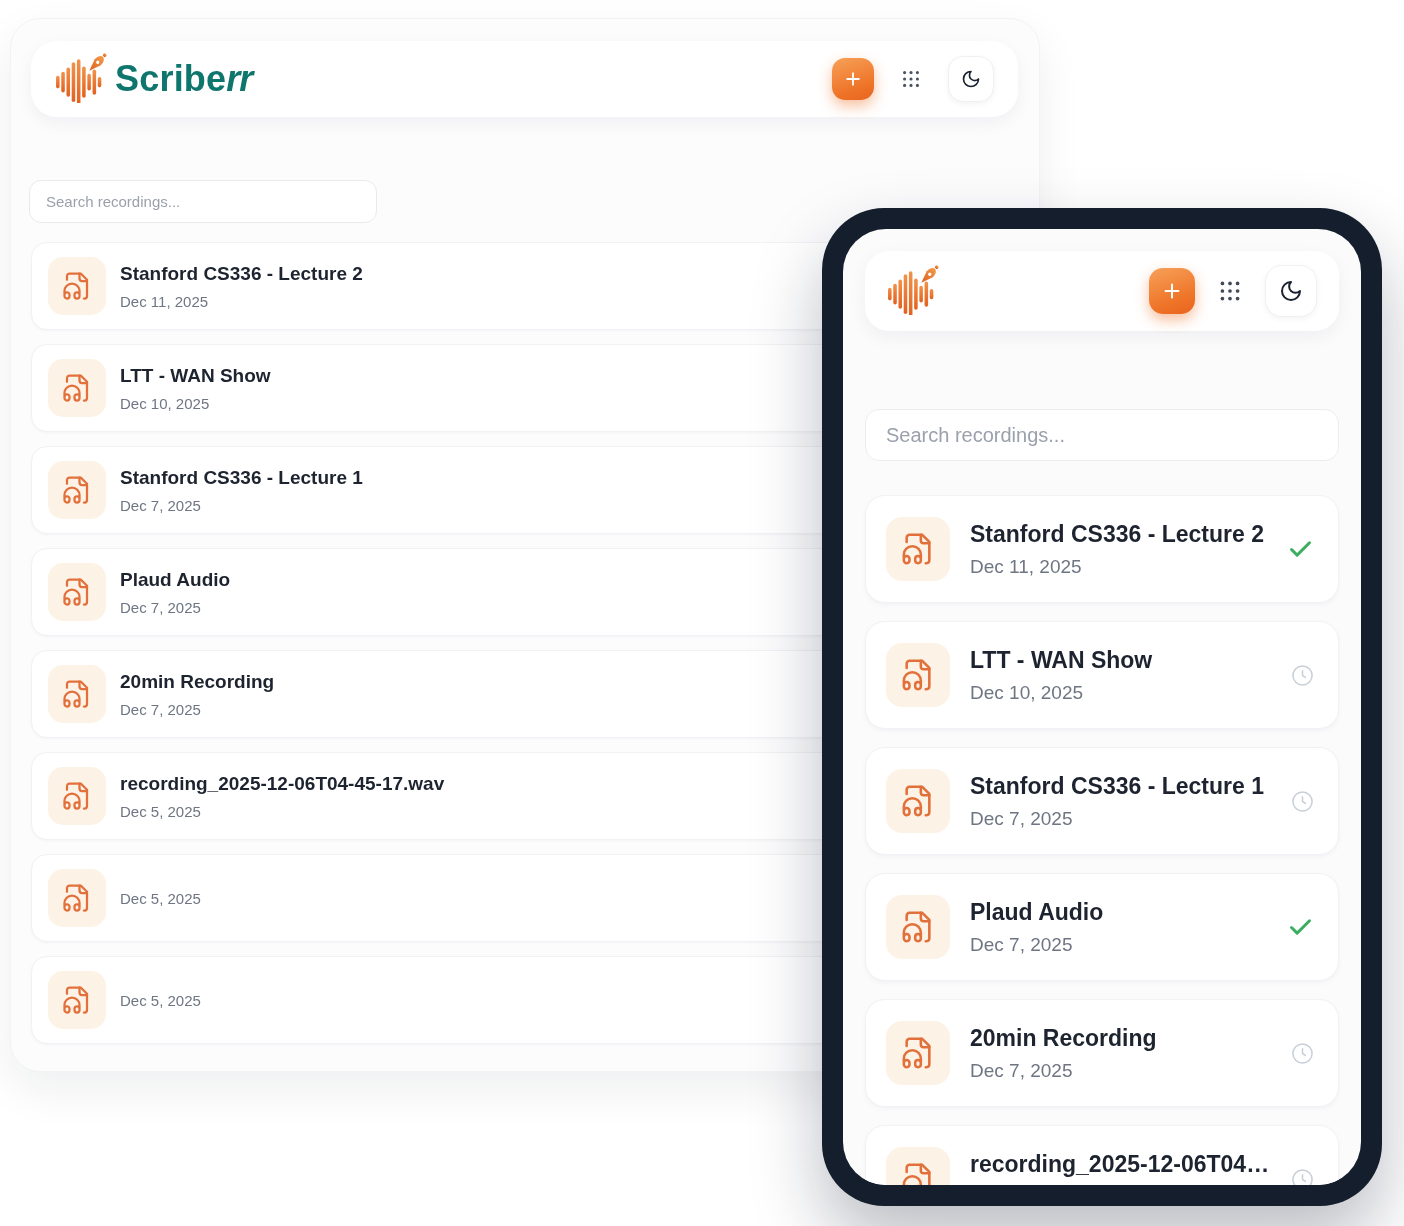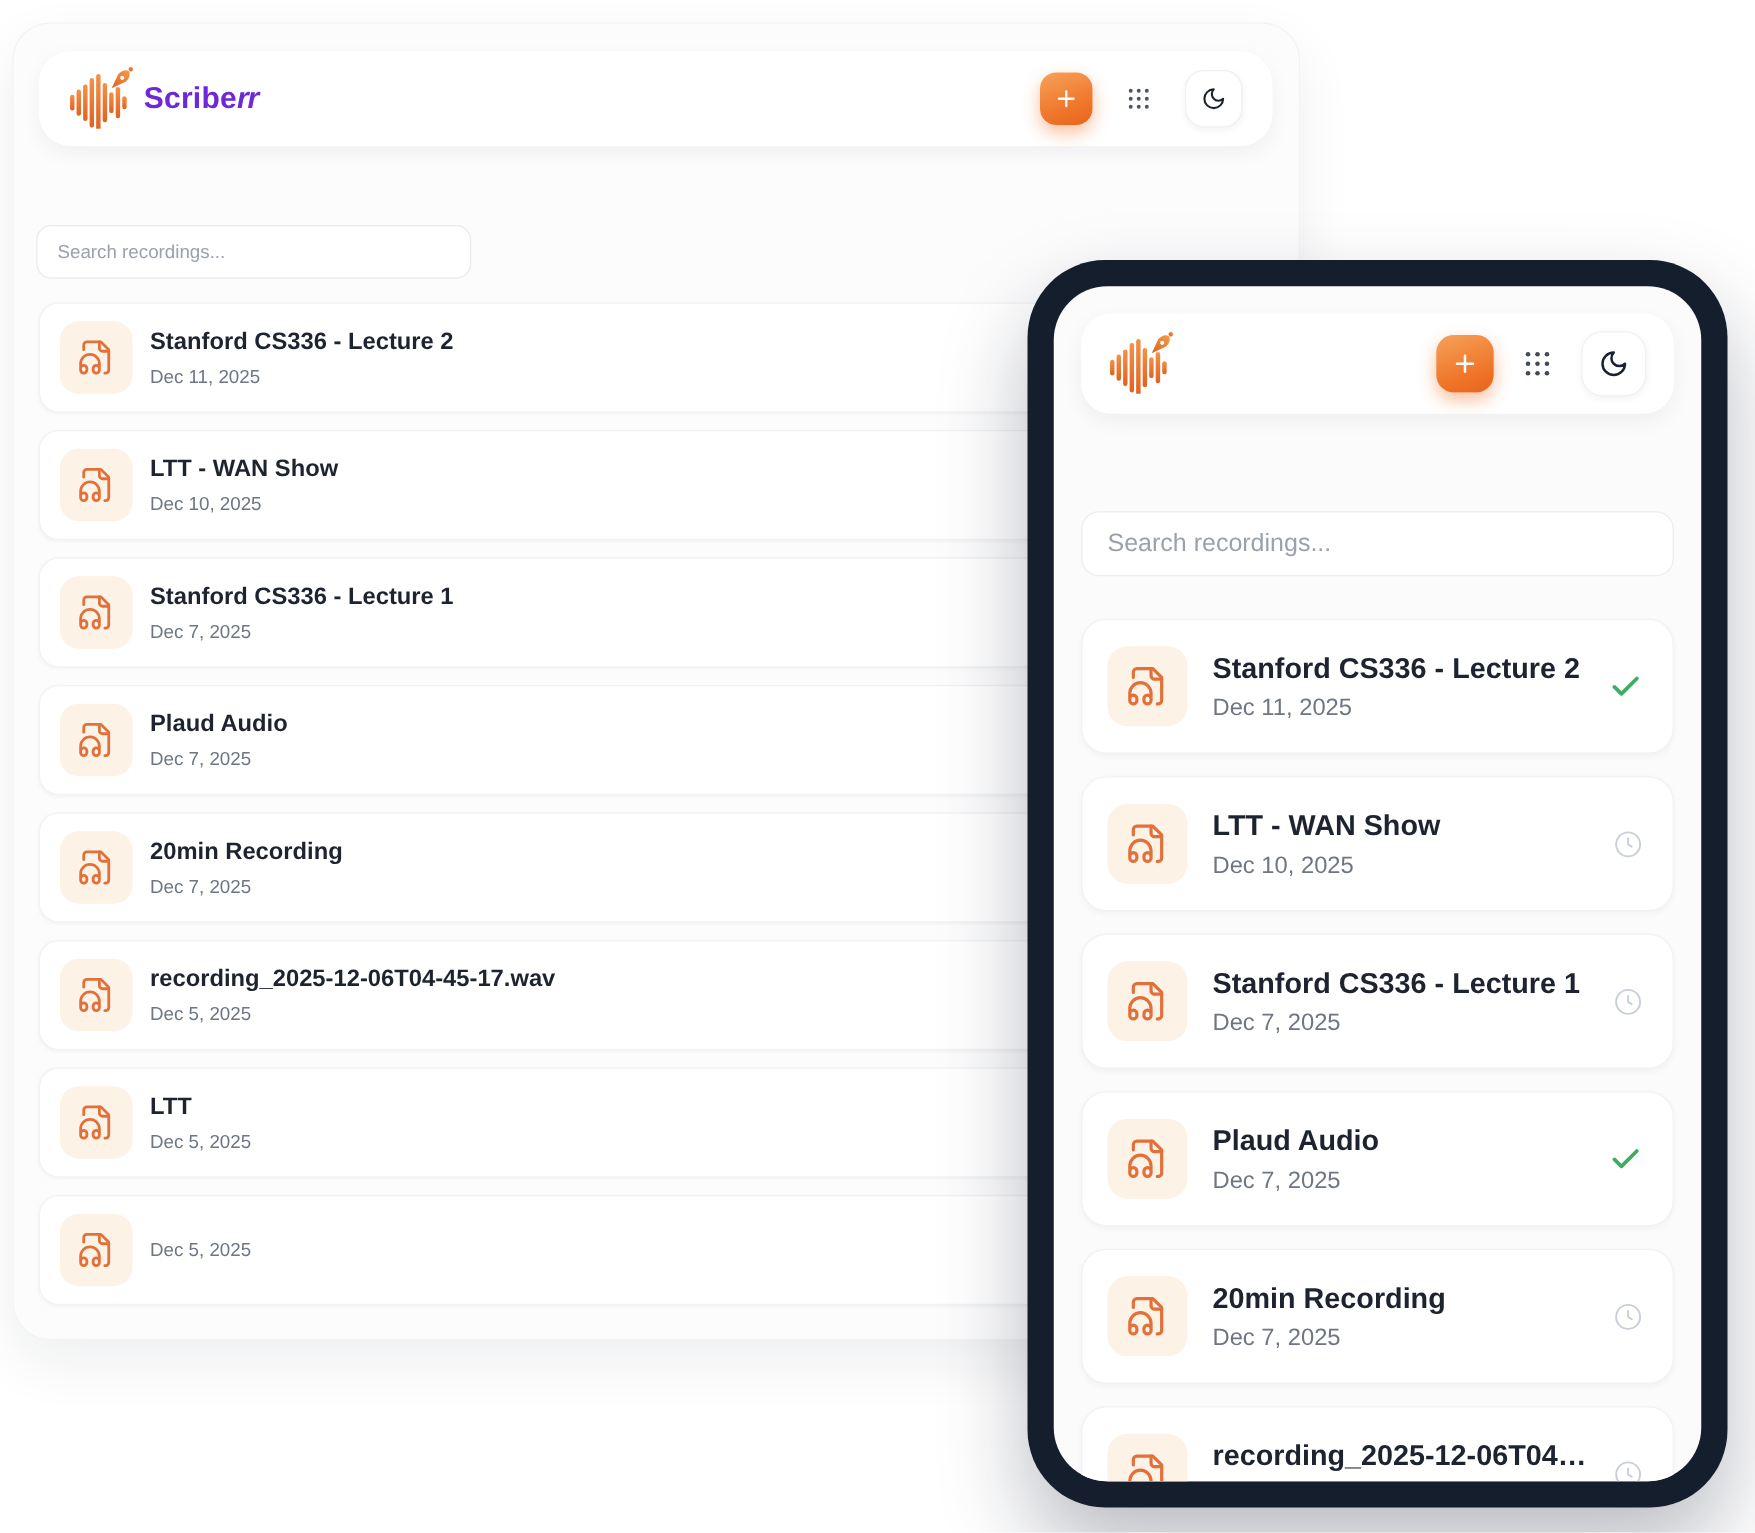--- a/index.html
+++ b/index.html
@@ -10,21 +10,21 @@
   
   .desktop { position:absolute; left:10px; top:18px; width:1030px; height:1054px;
              background:#fcfcfd; border:1px solid #f2f3f6; border-radius:30px;
              box-shadow:0 18px 45px rgba(15,23,42,.07); }
   .d-header { position:absolute; left:20px; top:22px; width:987px; height:76px;
               background:#ffffff; border-radius:26px; box-shadow:0 6px 18px rgba(15,23,42,.05);
               display:flex; align-items:center; justify-content:space-between; padding:0 24px; }
   .logo { display:flex; align-items:center; gap:12px; }
   .logo-mark { position:relative; width:48px; height:48px; }
   .logo-mark .pen { position:absolute; top:-5px; right:-7px; }
-  .logo-text { font-size:24px; font-weight:700; color:#6d28d9; letter-spacing:.2px; }
+  .logo-text { font-size:36px; font-weight:700; color:#0f766e; letter-spacing:.2px; }
   .logo-text .script { font-style:italic; font-weight:600; letter-spacing:-1px; }
   .actions { display:flex; align-items:center; gap:22px; }
   .add-btn { width:42px; height:42px; border:none; border-radius:13px; cursor:pointer;
              background:linear-gradient(160deg,#f7a159 0%,#ee7327 70%,#e9641f 100%);
              box-shadow:0 6px 14px rgba(238,115,39,.45);
              display:flex; align-items:center; justify-content:center; }
   .grid-btn { width:30px; height:30px; border:none; background:transparent; cursor:pointer;
               display:flex; align-items:center; justify-content:center; }
   .moon-btn { width:46px; height:46px; background:#ffffff; border:1px solid #eef0f4;
               border-radius:15px; cursor:pointer; box-shadow:0 2px 6px rgba(15,23,42,.05);
@@ -235,21 +235,20 @@
 
         <article class="d-row">
           <span class="chip">
             <svg width="30" height="30" viewBox="0 0 24 24" fill="none" stroke="#e2703a" stroke-width="1.8" stroke-linecap="round" stroke-linejoin="round">
               <path d="M17.5 22h.5a2 2 0 0 0 2-2V7l-5-5H6a2 2 0 0 0-2 2v3"></path>
               <path d="M14 2v4a2 2 0 0 0 2 2h4"></path>
               <path d="M2 19a2 2 0 1 1 4 0v1a2 2 0 1 1-4 0v-4a6 6 0 0 1 12 0v4a2 2 0 1 1-4 0v-1a2 2 0 1 1 4 0"></path>
             </svg>
           </span>
           <div class="meta">
-            <div class="title">LTT</div>
             <div class="date">Dec 5, 2025</div>
           </div>
         </article>
 
         <article class="d-row">
           <span class="chip">
             <svg width="30" height="30" viewBox="0 0 24 24" fill="none" stroke="#e2703a" stroke-width="1.8" stroke-linecap="round" stroke-linejoin="round">
               <path d="M17.5 22h.5a2 2 0 0 0 2-2V7l-5-5H6a2 2 0 0 0-2 2v3"></path>
               <path d="M14 2v4a2 2 0 0 0 2 2h4"></path>
               <path d="M2 19a2 2 0 1 1 4 0v1a2 2 0 1 1-4 0v-4a6 6 0 0 1 12 0v4a2 2 0 1 1-4 0v-1a2 2 0 1 1 4 0"></path>

